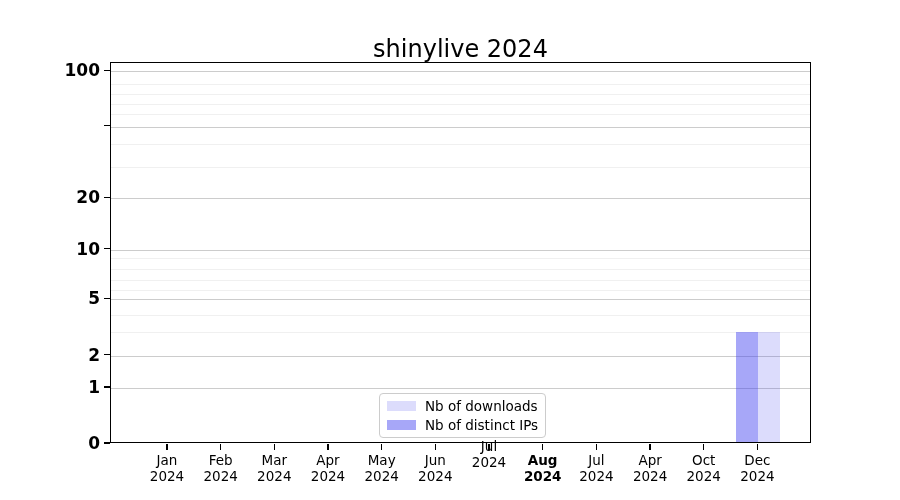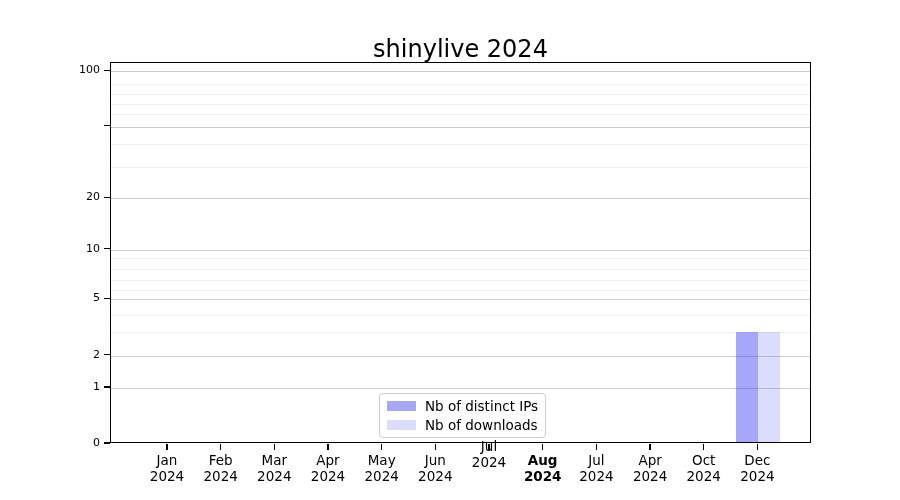--- a/index.html
+++ b/index.html
@@ -15,21 +15,21 @@
     position:absolute;left:110px;top:62px;width:701px;height:381px;
     border:1.3px solid #000;box-sizing:border-box;background:#fff;
   }
   .gridline{position:absolute;left:0;right:0;height:1px;}
   .gridline.major{background:#cccccc;}
   .gridline.minor{background:#f0f0f0;}
   .bar{position:absolute;bottom:0;}
   .ytick{position:absolute;width:6px;height:1.4px;background:#000;left:104px;}
   .ylabel{
     position:absolute;left:0;width:100px;height:18px;line-height:18px;
-    text-align:right;font-size:11px;color:#000;
+    text-align:right;font-size:17px;color:#000;font-weight:bold;
   }
   .xtick{position:absolute;width:1.4px;height:6px;background:#000;}
   .xlabel{
     position:absolute;width:80px;text-align:center;
     font-size:13.5px;line-height:16px;color:#000;
   }
   .legend{
     position:absolute;left:268px;top:330px;width:167px;height:45px;
     background:rgba(255,255,255,0.9);border:1px solid #cccccc;border-radius:4px;
     box-sizing:border-box;display:flex;flex-direction:column;justify-content:center;
@@ -41,26 +41,26 @@
 </head>
 <body>
 
 <div class="figure">
   <div class="chart-title">shinylive 2024</div>
 
   <div class="plot">
 
     <div class="legend">
       <div class="legend-row">
+        <span class="swatch" style="background: rgba(60, 60, 240, 0.18);"></span>
+        <span>Nb of downloads</span>
+      </div>
+      <div class="legend-row">
         <span class="swatch" style="background: rgba(60, 60, 240, 0.45);"></span>
         <span>Nb of distinct IPs</span>
-      </div>
-      <div class="legend-row">
-        <span class="swatch" style="background: rgba(60, 60, 240, 0.18);"></span>
-        <span>Nb of downloads</span>
       </div>
     </div>
   <div class="gridline minor" style="top: 20.6px; background: rgb(240, 240, 240);"></div>
       <div class="gridline minor" style="top: 30.9px; background: rgb(240, 240, 240);"></div>
       <div class="gridline minor" style="top: 40.8px; background: rgb(240, 240, 240);"></div>
       <div class="gridline minor" style="top: 50.7px; background: rgb(240, 240, 240);"></div>
       <div class="gridline minor" style="top: 80.8px; background: rgb(240, 240, 240);"></div>
       <div class="gridline minor" style="top: 104px; background: rgb(240, 240, 240);"></div>
       <div class="gridline minor" style="top: 194.7px; background: rgb(240, 240, 240);"></div>
       <div class="gridline minor" style="top: 205.7px; background: rgb(240, 240, 240);"></div>

